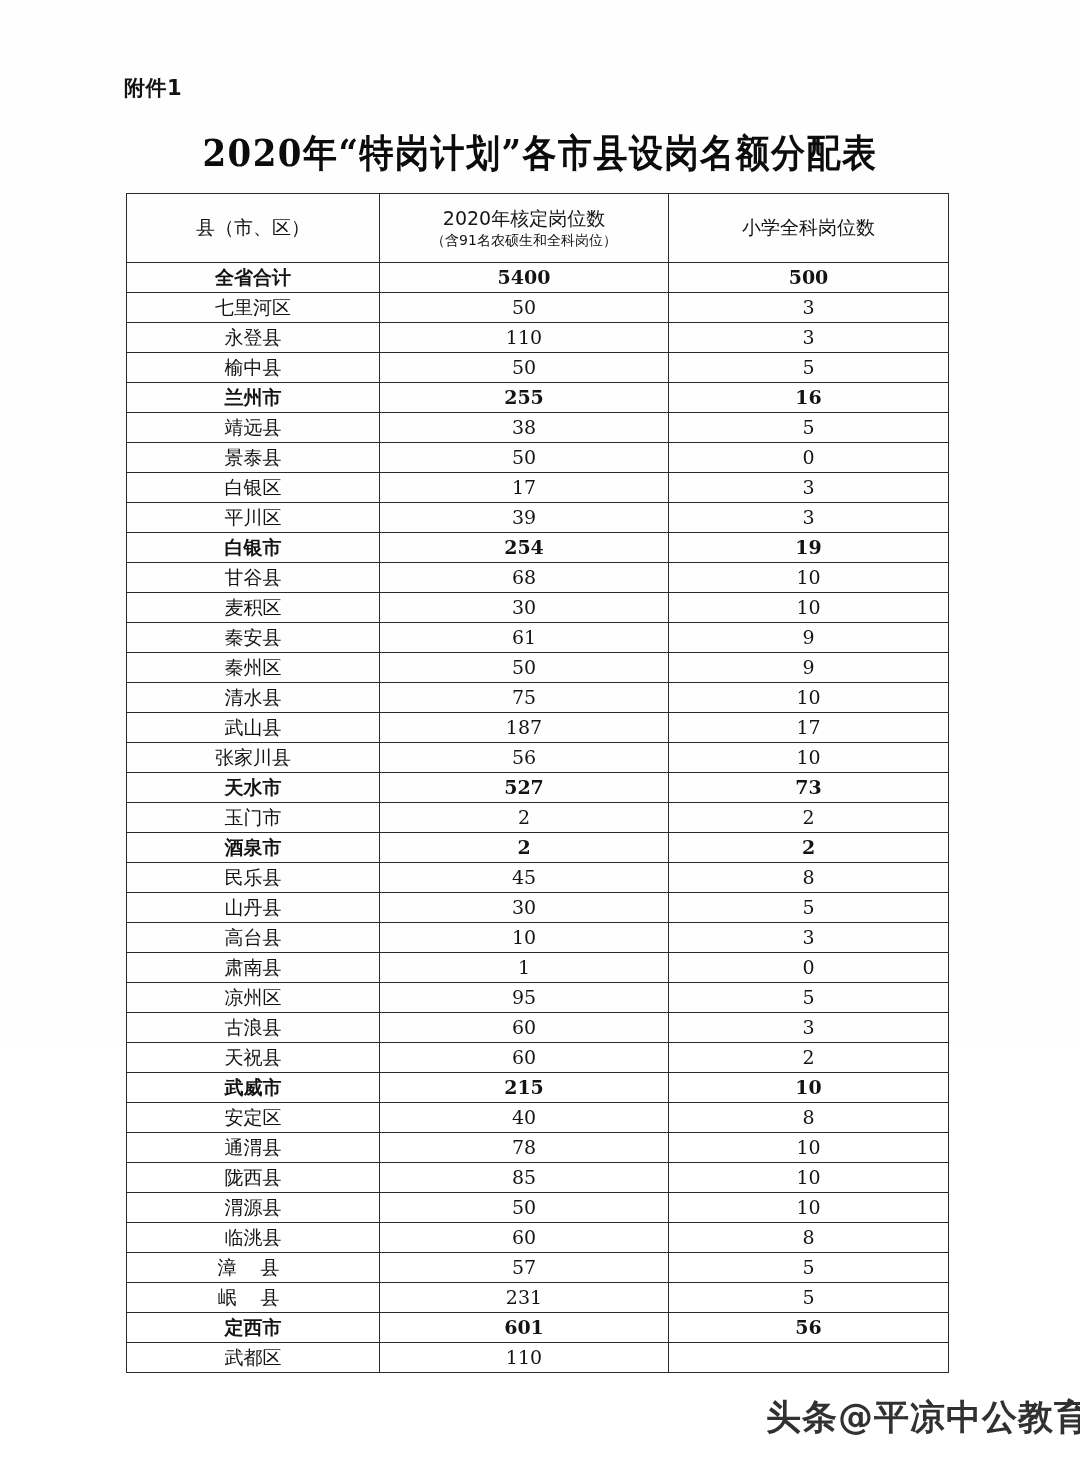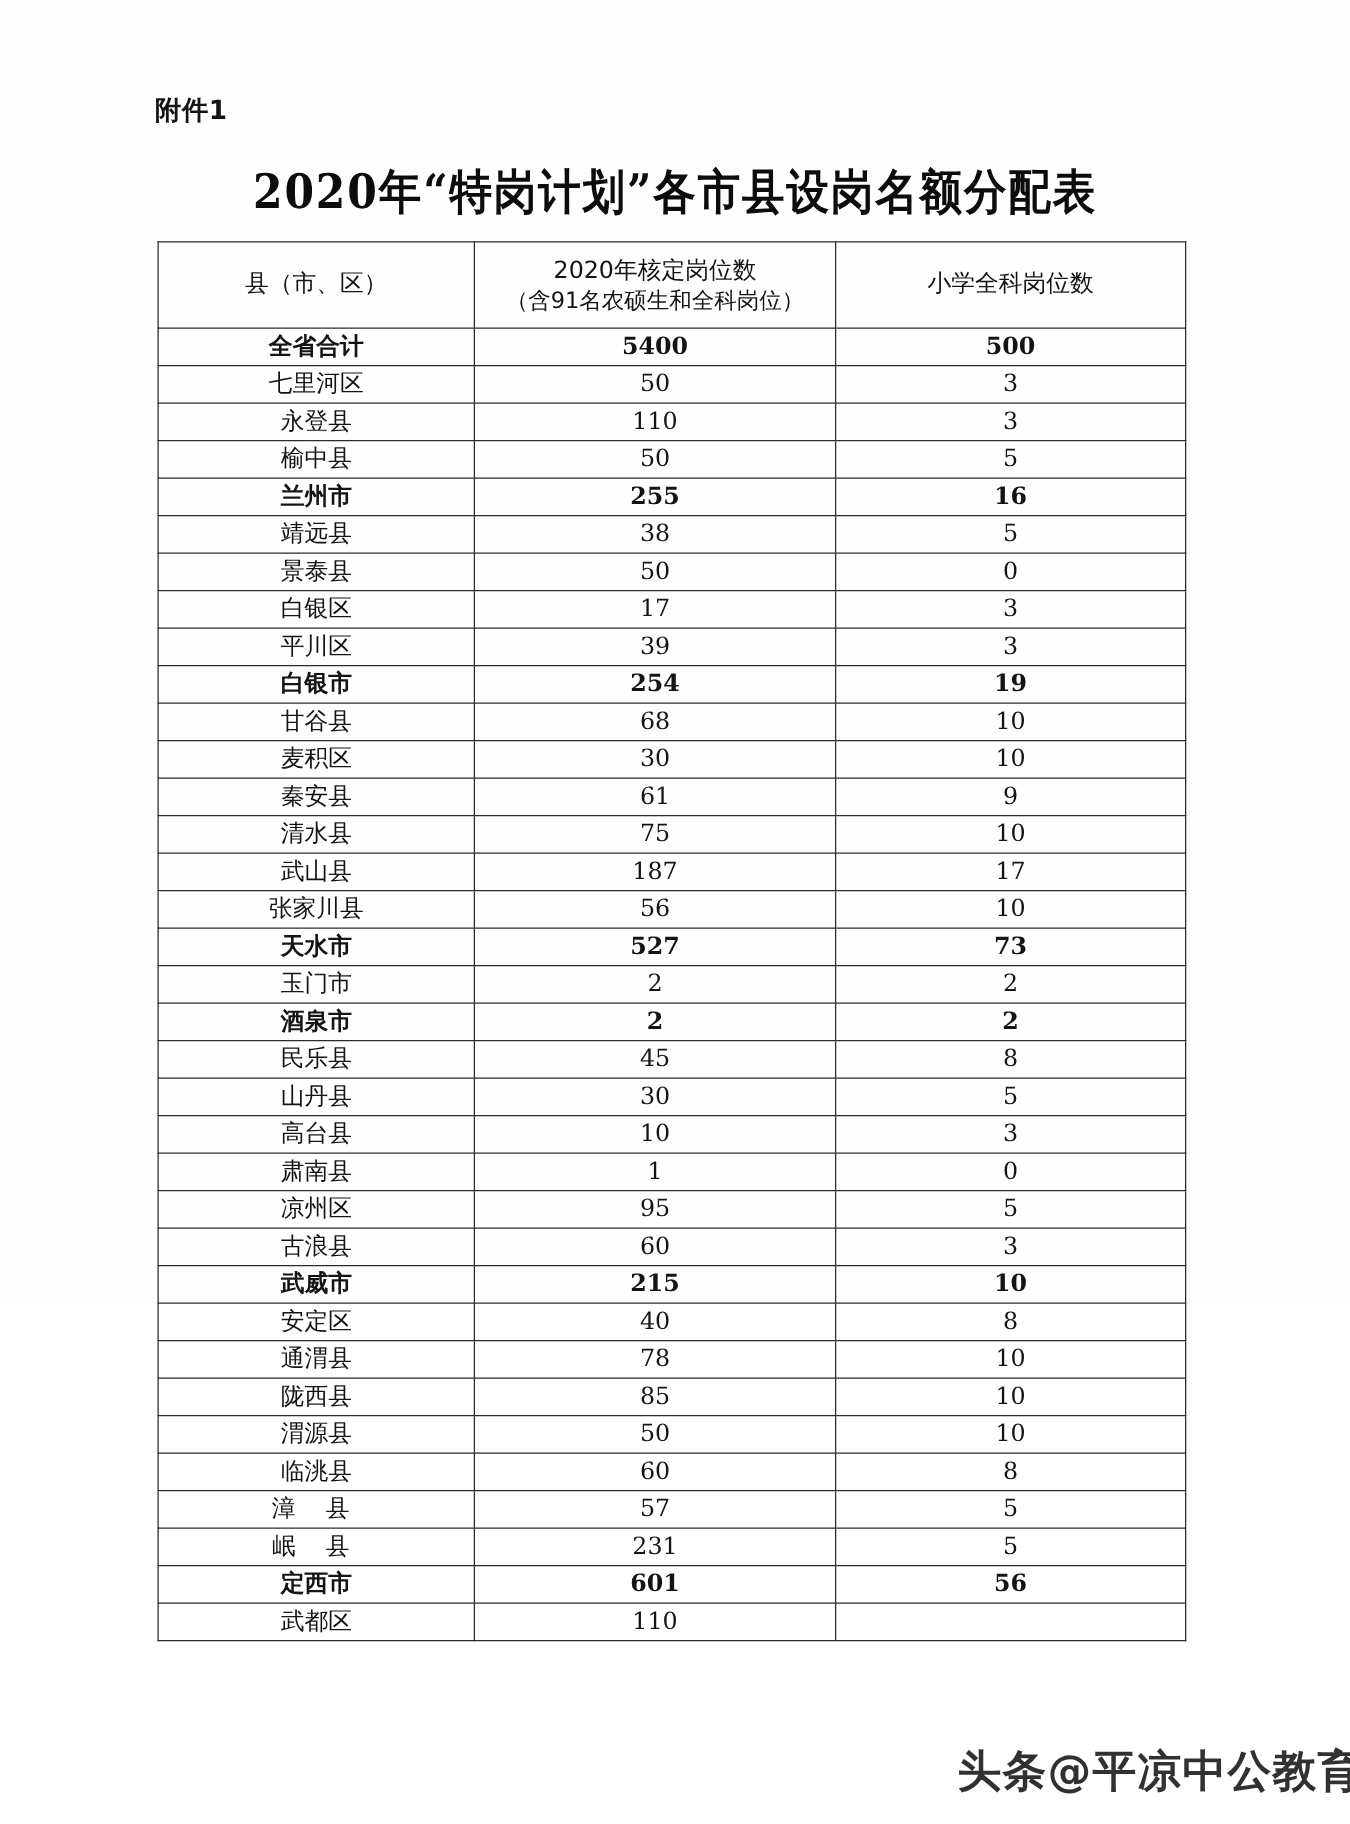--- a/index.html
+++ b/index.html
@@ -82,21 +82,21 @@
 
   table.alloc thead th {
     height: 68px;
     font-weight: 400;
     font-size: 19px;
     line-height: 1.32;
     font-family: "DejaVu Sans", "Liberation Sans", sans-serif;
   }
   .hdr-sub {
     display: block;
-    font-size: 18px;
+    font-size: 14px;
   }
 
   table.alloc tbody td {
     height: 29px;
     font-size: 19px;
     font-weight: 400;
     line-height: 1;
     font-family: "DejaVu Sans", "Liberation Sans", sans-serif;
   }
   table.alloc tbody td.num {
@@ -215,20 +215,25 @@
             <td>麦积区</td>
             <td class="num">30</td>
             <td class="num">10</td>
           </tr>
           <tr>
             <td>秦安县</td>
             <td class="num">61</td>
             <td class="num">9</td>
           </tr>
           <tr>
+            <td>秦州区</td>
+            <td class="num">50</td>
+            <td class="num">9</td>
+          </tr>
+          <tr>
             <td>清水县</td>
             <td class="num">75</td>
             <td class="num">10</td>
           </tr>
           <tr>
             <td>武山县</td>
             <td class="num">187</td>
             <td class="num">17</td>
           </tr>
           <tr>
@@ -274,20 +279,25 @@
           <tr>
             <td>凉州区</td>
             <td class="num">95</td>
             <td class="num">5</td>
           </tr>
           <tr>
             <td>古浪县</td>
             <td class="num">60</td>
             <td class="num">3</td>
           </tr>
+          <tr>
+            <td>天祝县</td>
+            <td class="num">60</td>
+            <td class="num">2</td>
+          </tr>
           <tr class="city-row">
             <td>武威市</td>
             <td class="num">215</td>
             <td class="num">10</td>
           </tr>
           <tr>
             <td>安定区</td>
             <td class="num">40</td>
             <td class="num">8</td>
           </tr>

